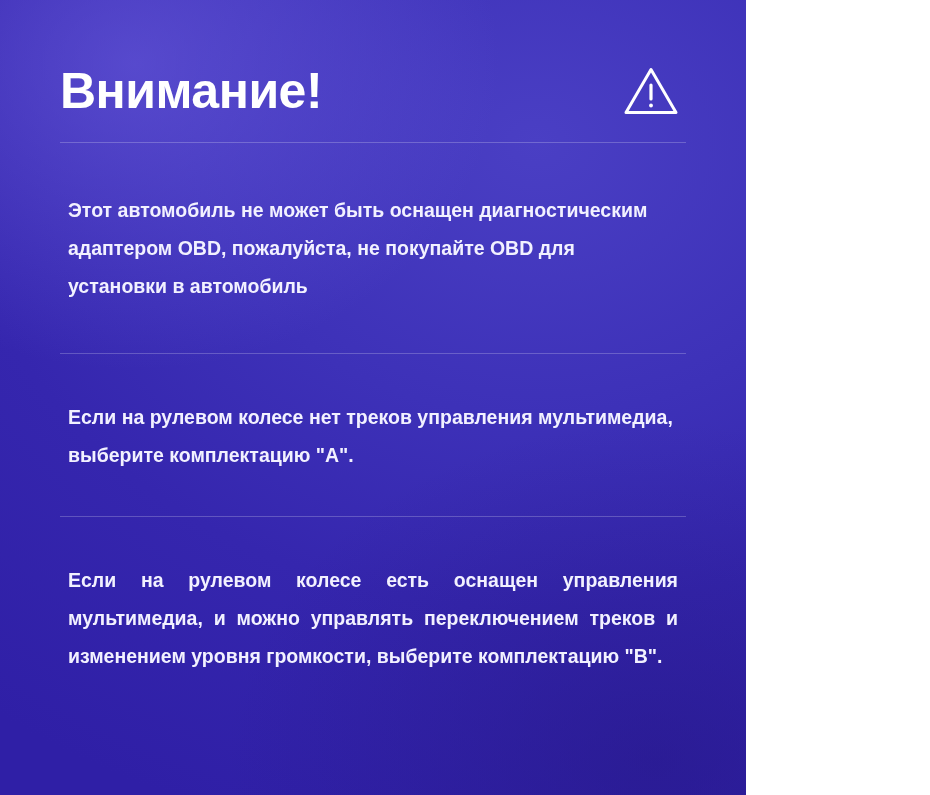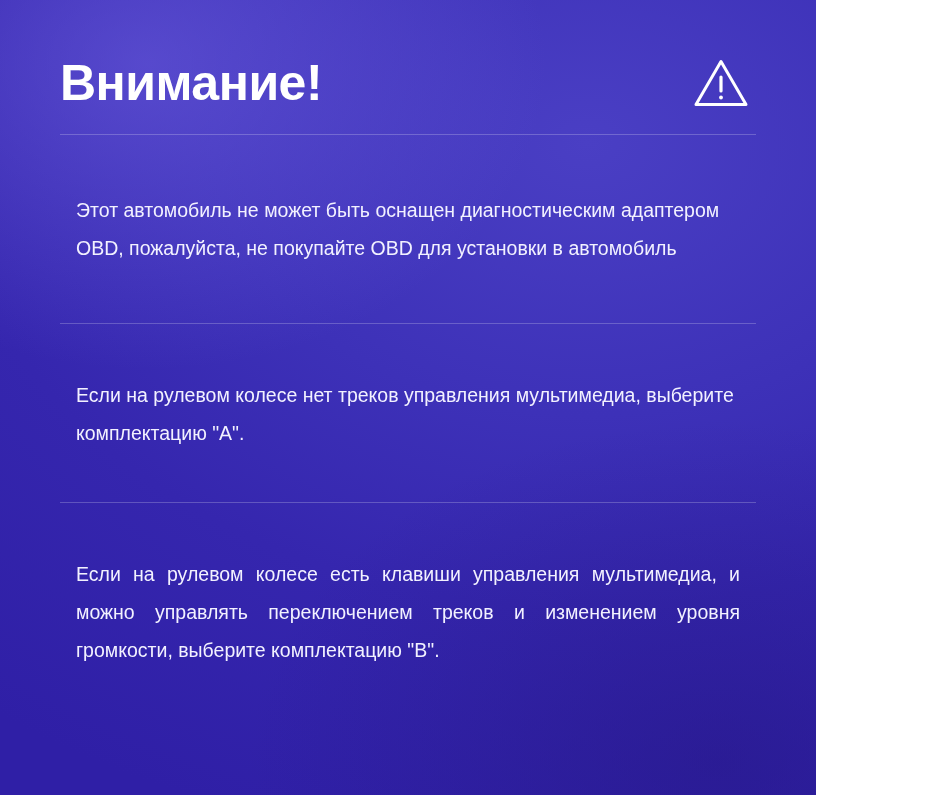--- a/index.html
+++ b/index.html
@@ -9,26 +9,26 @@
   body {
     width: 930px;
     height: 795px;
     background: #ffffff;
     font-family: "Liberation Sans", sans-serif;
     overflow: hidden;
   }
 
   .notice-card {
     position: relative;
-    width: 816px;
+    width: 746px;
     height: 795px;
     box-sizing: border-box;
     background: radial-gradient(ellipse 120% 90% at 72% 18%, #4a3fc4 0%, #3d31b8 38%, #3526ae 65%, #2f1fa6 100%),
                 linear-gradient(160deg, #4b40c8 0%, #3a2cb6 45%, #2e1fa4 100%);
-    padding: 4px 60px;
+    padding: 12px 60px;
     color: #ffffff;
     overflow: hidden;
   }
 
   .notice-card::before {
     content: "";
     position: absolute;
     inset: 0;
     background: radial-gradient(ellipse 70% 55% at 18% 8%, rgba(110, 96, 225, 0.55) 0%, rgba(110, 96, 225, 0) 70%);
     pointer-events: none;
@@ -78,24 +78,24 @@
     height: 1px;
     background: rgba(255, 255, 255, 0.22);
     width: 100%;
   }
 
   .block {
     padding: 36px 0 34px 0;
   }
 
   .block p {
-    margin: 16px;
+    margin: 8px;
     font-size: 19.5px;
     line-height: 1.95;
-    font-weight: 400;
+    font-weight: 700;
     color: #f2f1ff;
   }
 
   .block.justify p {
     text-align: justify;
   }
 
   .block.first {
     padding-top: 40px;
     padding-bottom: 40px;
@@ -130,19 +130,19 @@
 
     <div class="divider"></div>
 
     <div class="block">
       <p>Если на рулевом колесе нет треков управления мультимедиа, выберите комплектацию "A".</p>
     </div>
 
     <div class="divider"></div>
 
     <div class="block justify">
-      <p>Если на рулевом колесе есть клавиши управления мультимедиа, и можно управлять переключением треков и изменением уровня громкости, выберите комплектацию "B".</p>
+      <p>Если на рулевом колесе есть оснащен управления мультимедиа, и можно управлять переключением треков и изменением уровня громкости, выберите комплектацию "B".</p>
     </div>
 
     <div class="spacer"></div>
 
   </div>
 </div>
 
 </body></html>

